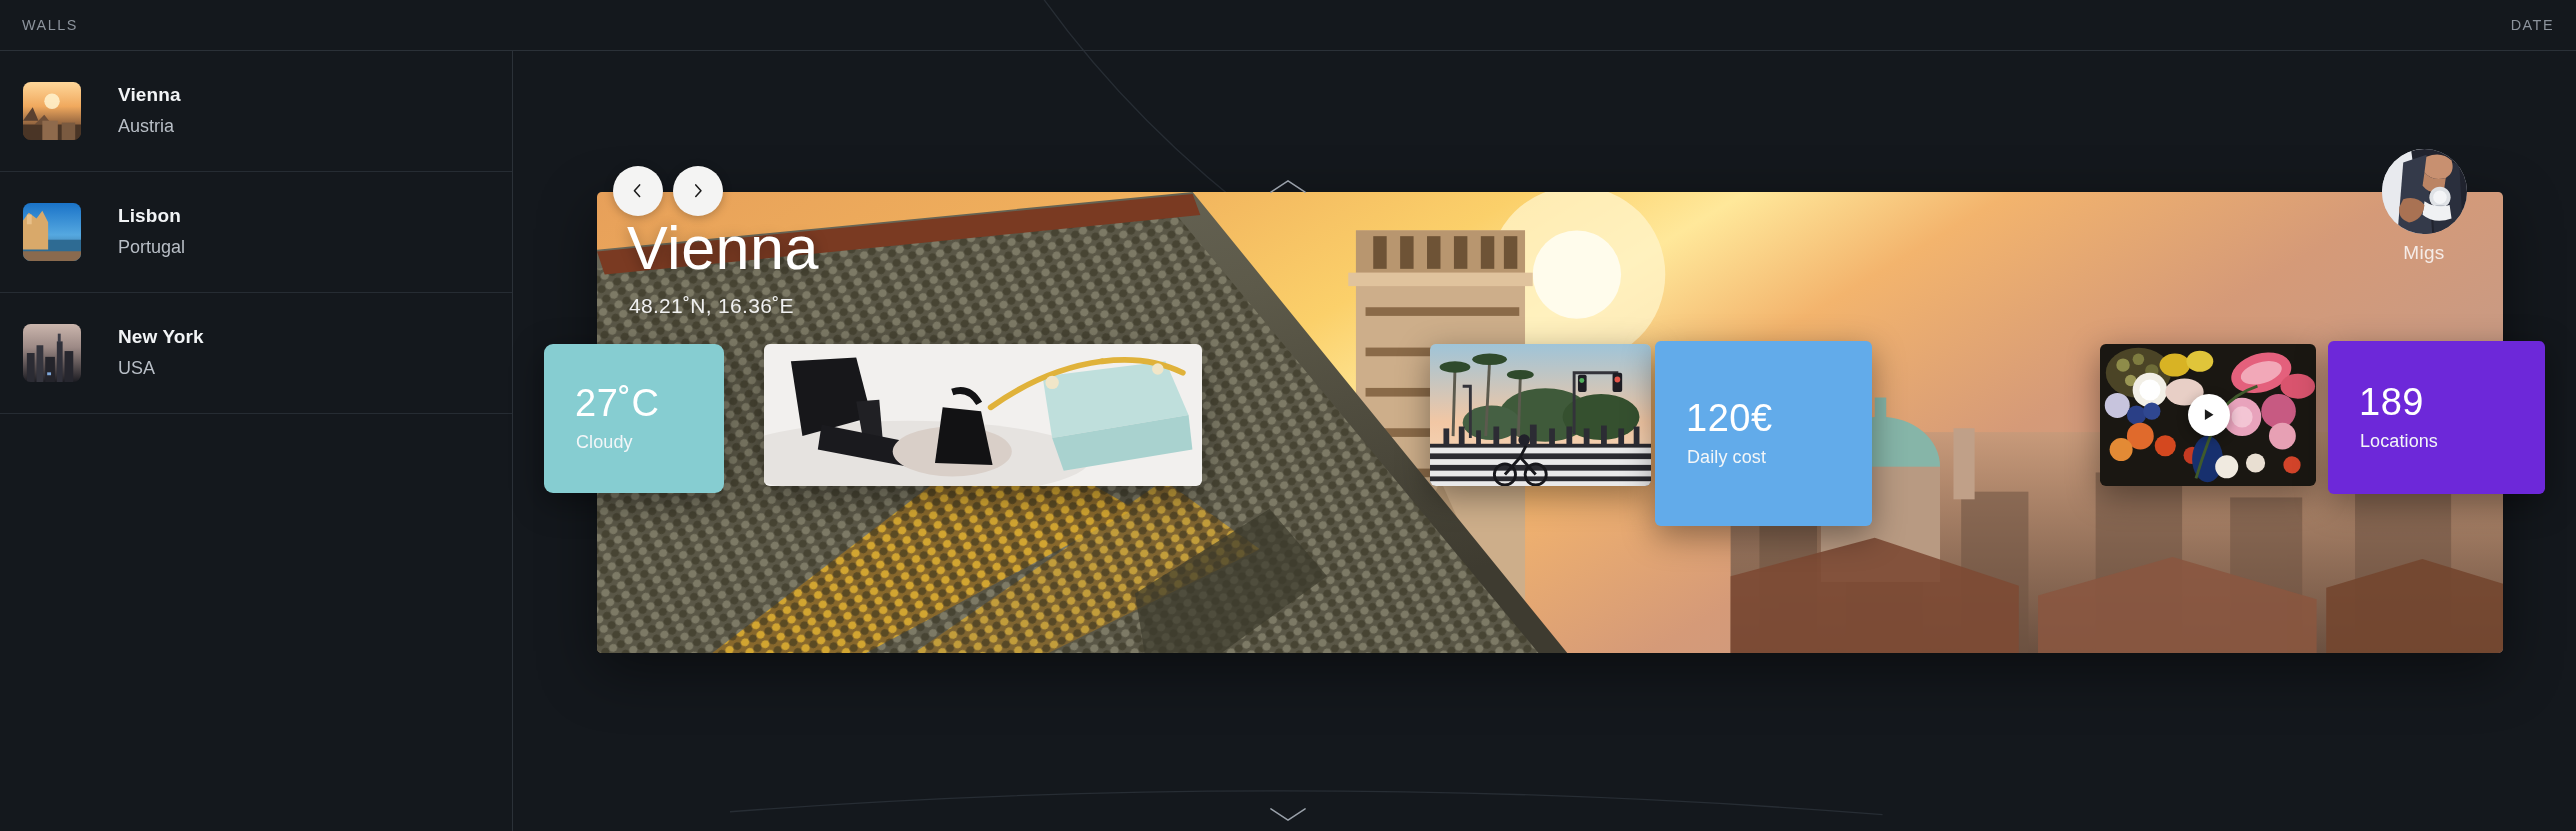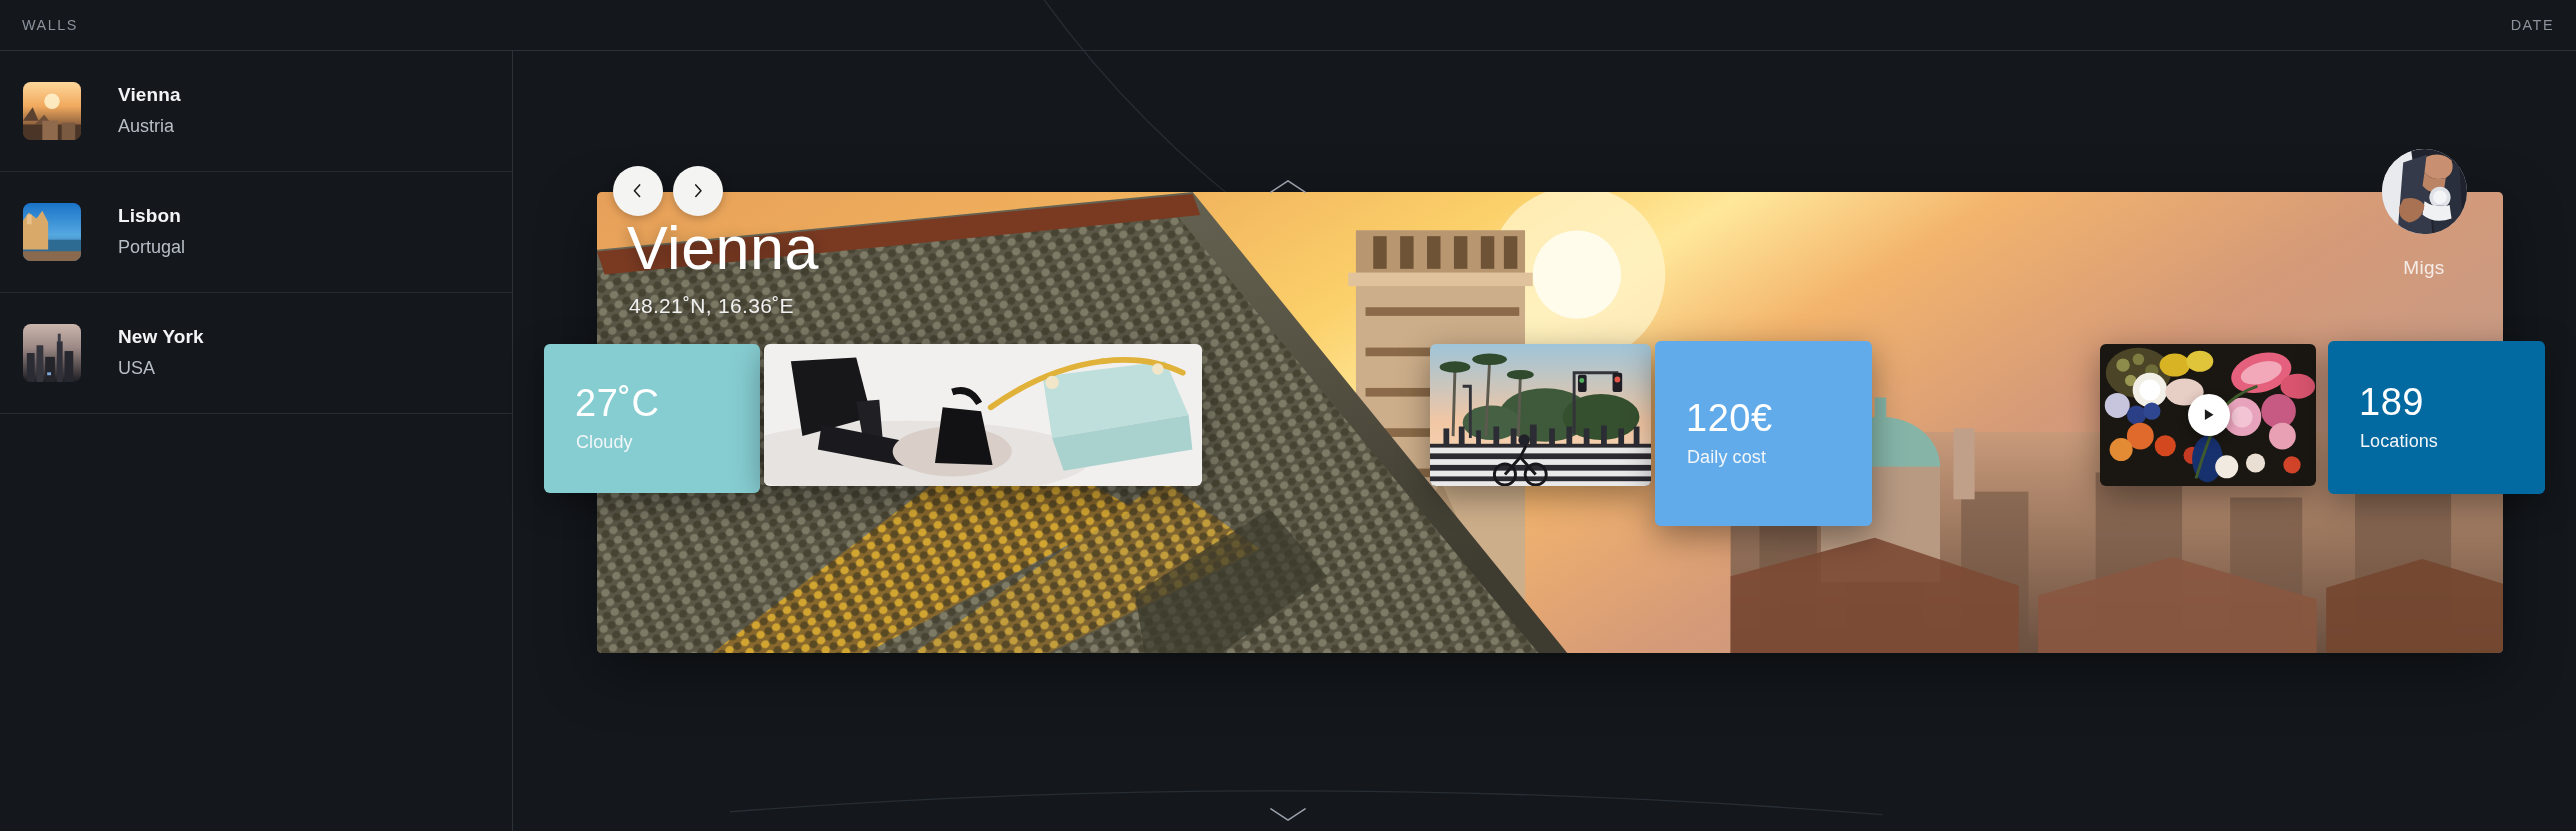--- a/index.html
+++ b/index.html
@@ -115,21 +115,21 @@
   .card-value {
     font-size:38px; font-weight:300; color:#ffffff;
     line-height:1; letter-spacing:0.5px; margin-left:31px;
   }
   .card-label {
     font-size:18px; font-weight:400; color:#f3f6f8;
     margin-left:32px; margin-top:10.6px; letter-spacing:0.1px;
   }
   .card img, .card svg { display:block; width:100%; height:100%; }
 
-  .card-weather   { left:544px;  top:344px; width:216px; height:149px; }
+  .card-weather   { left:544px;  top:344px; width:180px; height:149px;border-radius:9px; }
   .card-fashion   { left:764px;  top:344px; width:438px; height:142px; }
   .card-street    { left:1430px; top:344px; width:221px; height:142px; }
   .card-cost      { left:1655px; top:341px; width:217px; height:185px; }
   .card-flowers   { left:2100px; top:344px; width:216px; height:142px; }
   .card-locations { left:2328px; top:341px; width:217px; height:153px; }
 
   .play-btn {
     position:absolute; z-index:14;
     left:2188px; top:394px;
     width:42px; height:42px; border-radius:50%;
@@ -141,21 +141,21 @@
   .play-btn svg { width:15.4px; height:15.4px; }
 
   
   .user-badge { position:absolute; z-index:13; left:2382px; top:149px; }
   .avatar {
     width:85px; height:85px; border-radius:50%;
     overflow:hidden; position:relative;
   }
   .avatar svg { display:block; width:100%; height:100%; }
   .user-name {
-    position:absolute; left:-12.5px; top:108px; width:109px;
+    position:absolute; left:-12.5px; top:93px; width:109px;
     text-align:center;
     font-size:19px; font-weight:400; color:#f5ece8;
     letter-spacing:0.3px;
   }
 </style>
 </head>
 <body>
 
 <svg class="bg-arcs" width="2576" height="832" viewBox="0 0 2682 866">
   <path d="M1060 -40 Q1300 330 1900 520" fill="none" stroke="#272d34" stroke-width="1.4"></path>
@@ -500,21 +500,21 @@
       <circle cx="132" cy="128" r="12" fill="#f0eae0"></circle>
       <circle cx="162" cy="124" r="10" fill="#e9dfd2"></circle>
       <circle cx="200" cy="126" r="9" fill="#d2442a"></circle>
       <g stroke="#3f5a2c" stroke-width="3" fill="none">
         <path d="M100 140 Q112 100 126 70"></path>
           <path d="M126 70 Q140 52 164 44"></path>
       </g>
     </svg>
   </div>
 
-  <div class="card card-stat card-locations" style="background:#0369a1">
+  <div class="card card-stat card-locations" style="background:#6d28d9">
     <div class="card-value">189</div>
     <div class="card-label">Locations</div>
   </div>
 
 </div>
 
 <div class="play-btn">
   <svg viewBox="0 0 16 16">
     <path d="M4 2.4 L13 8 L4 13.6 Z" fill="#1b1b1b"></path>
   </svg>

